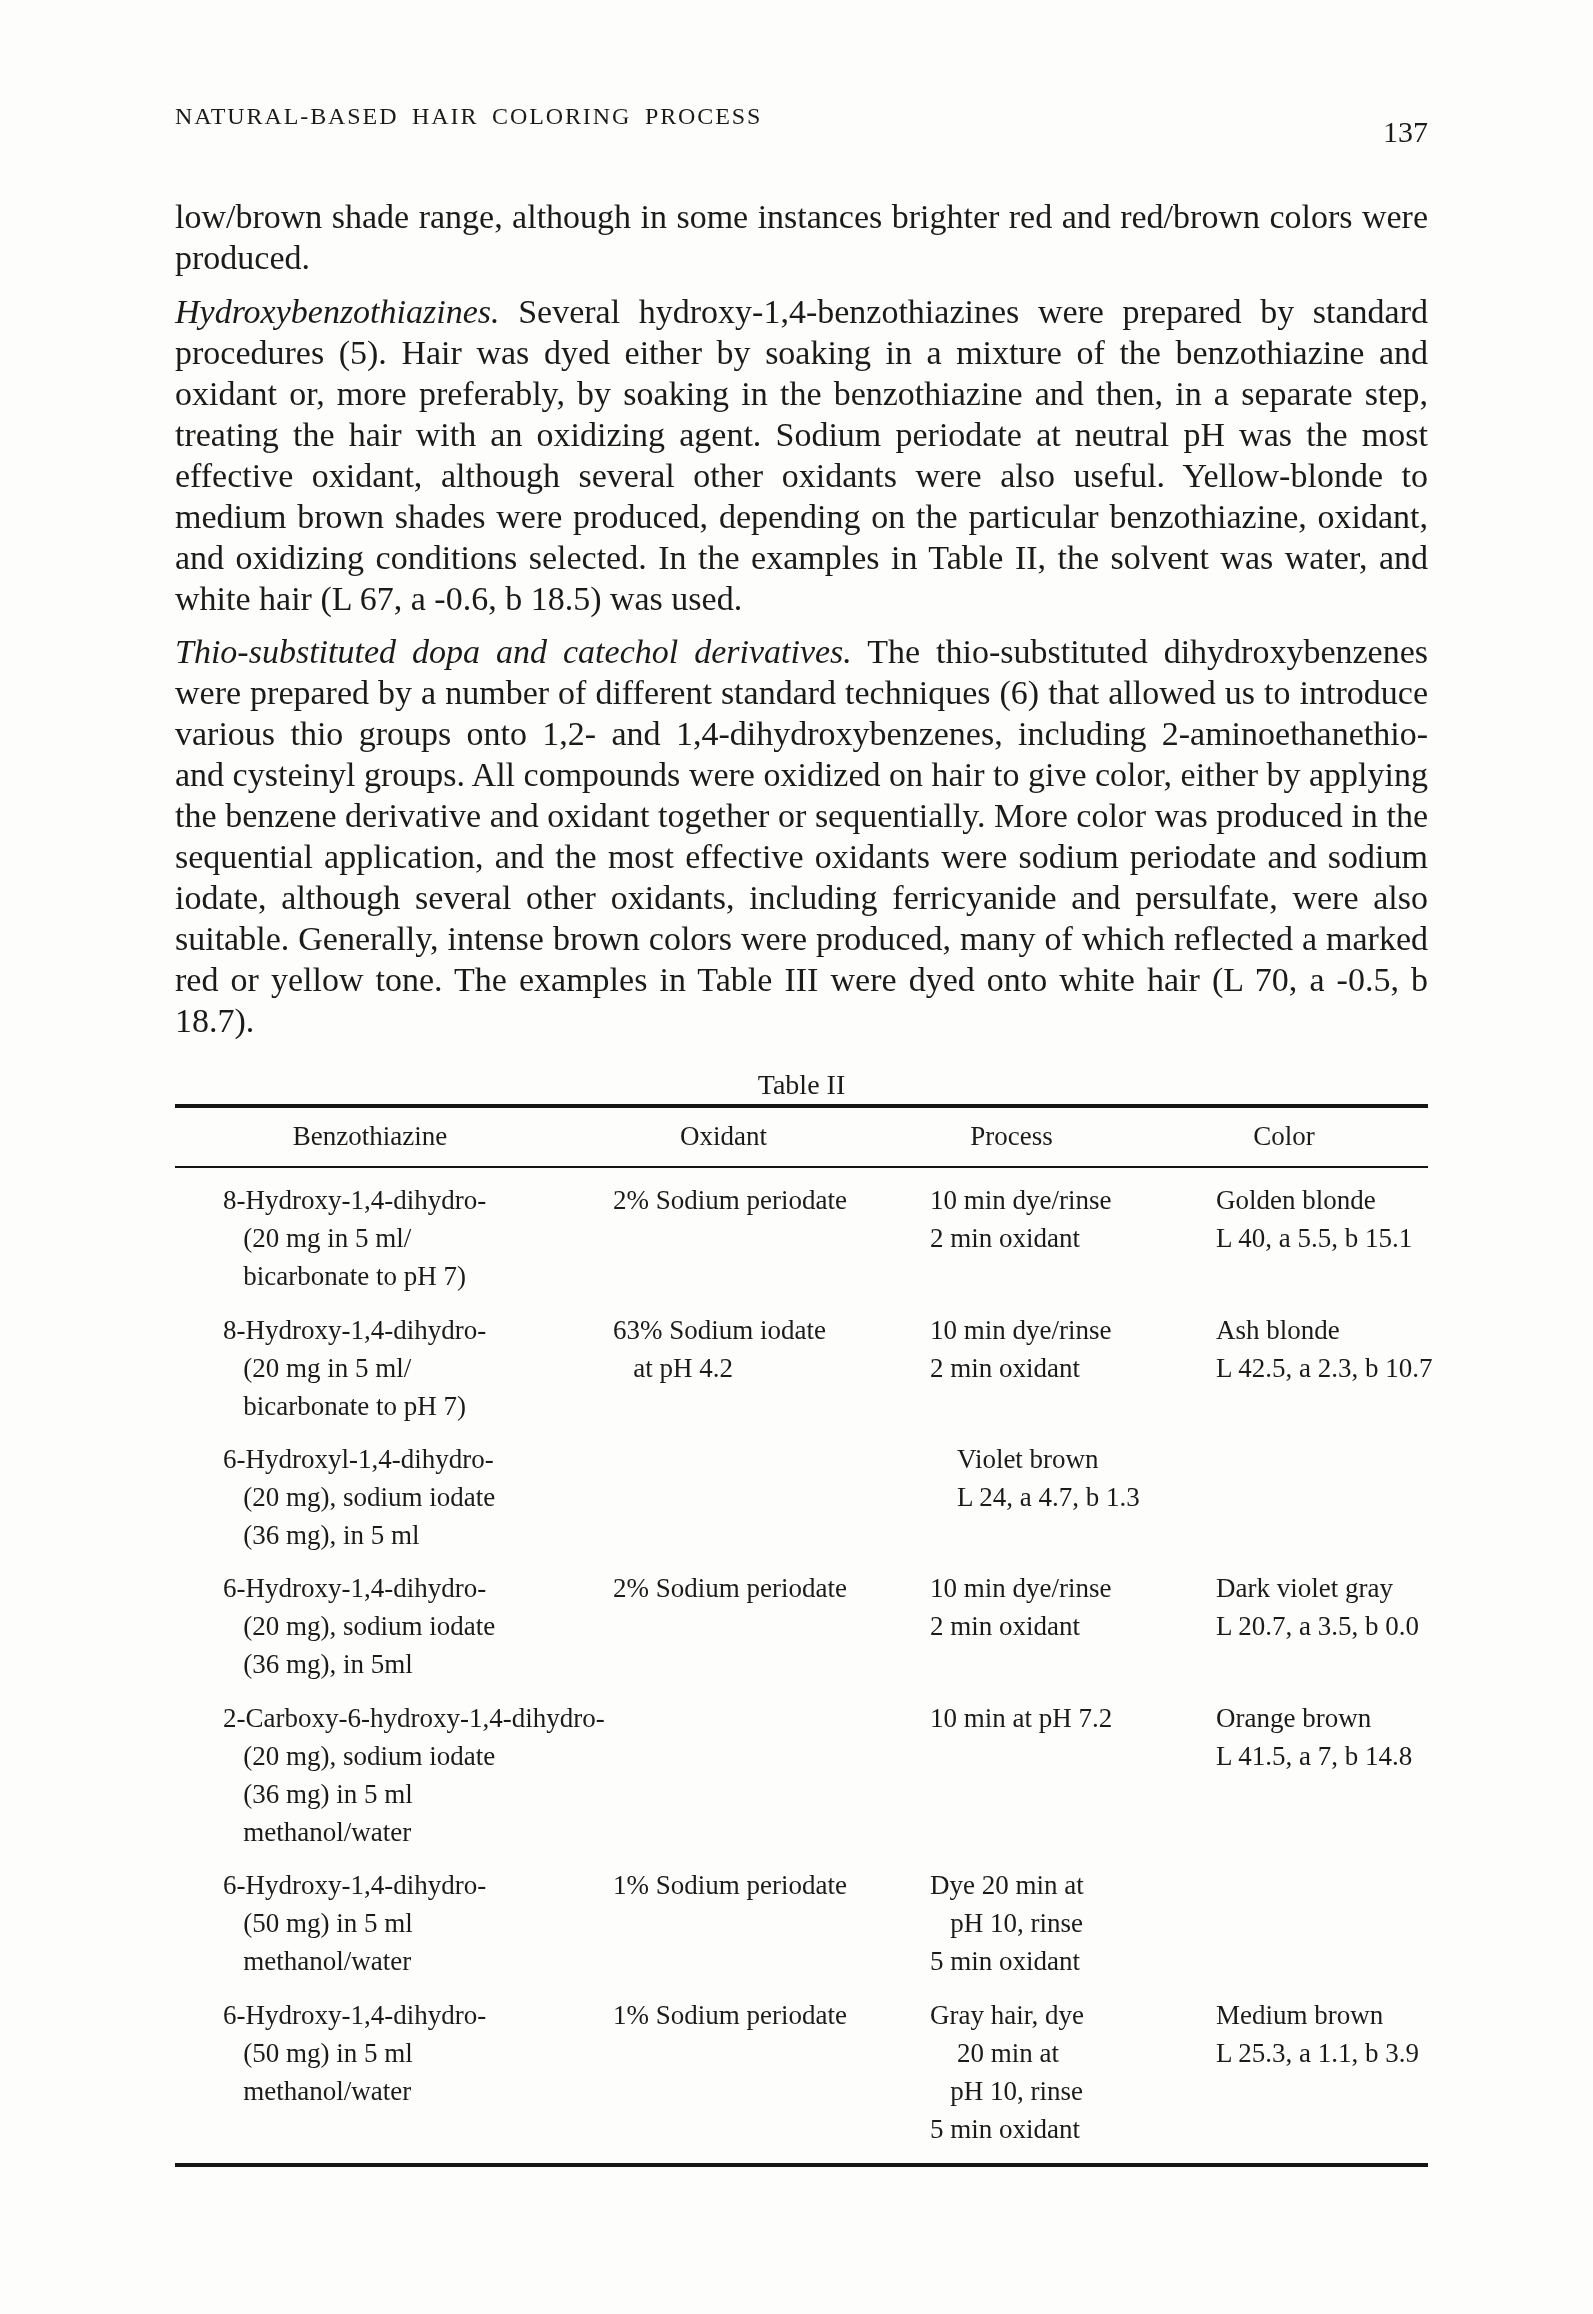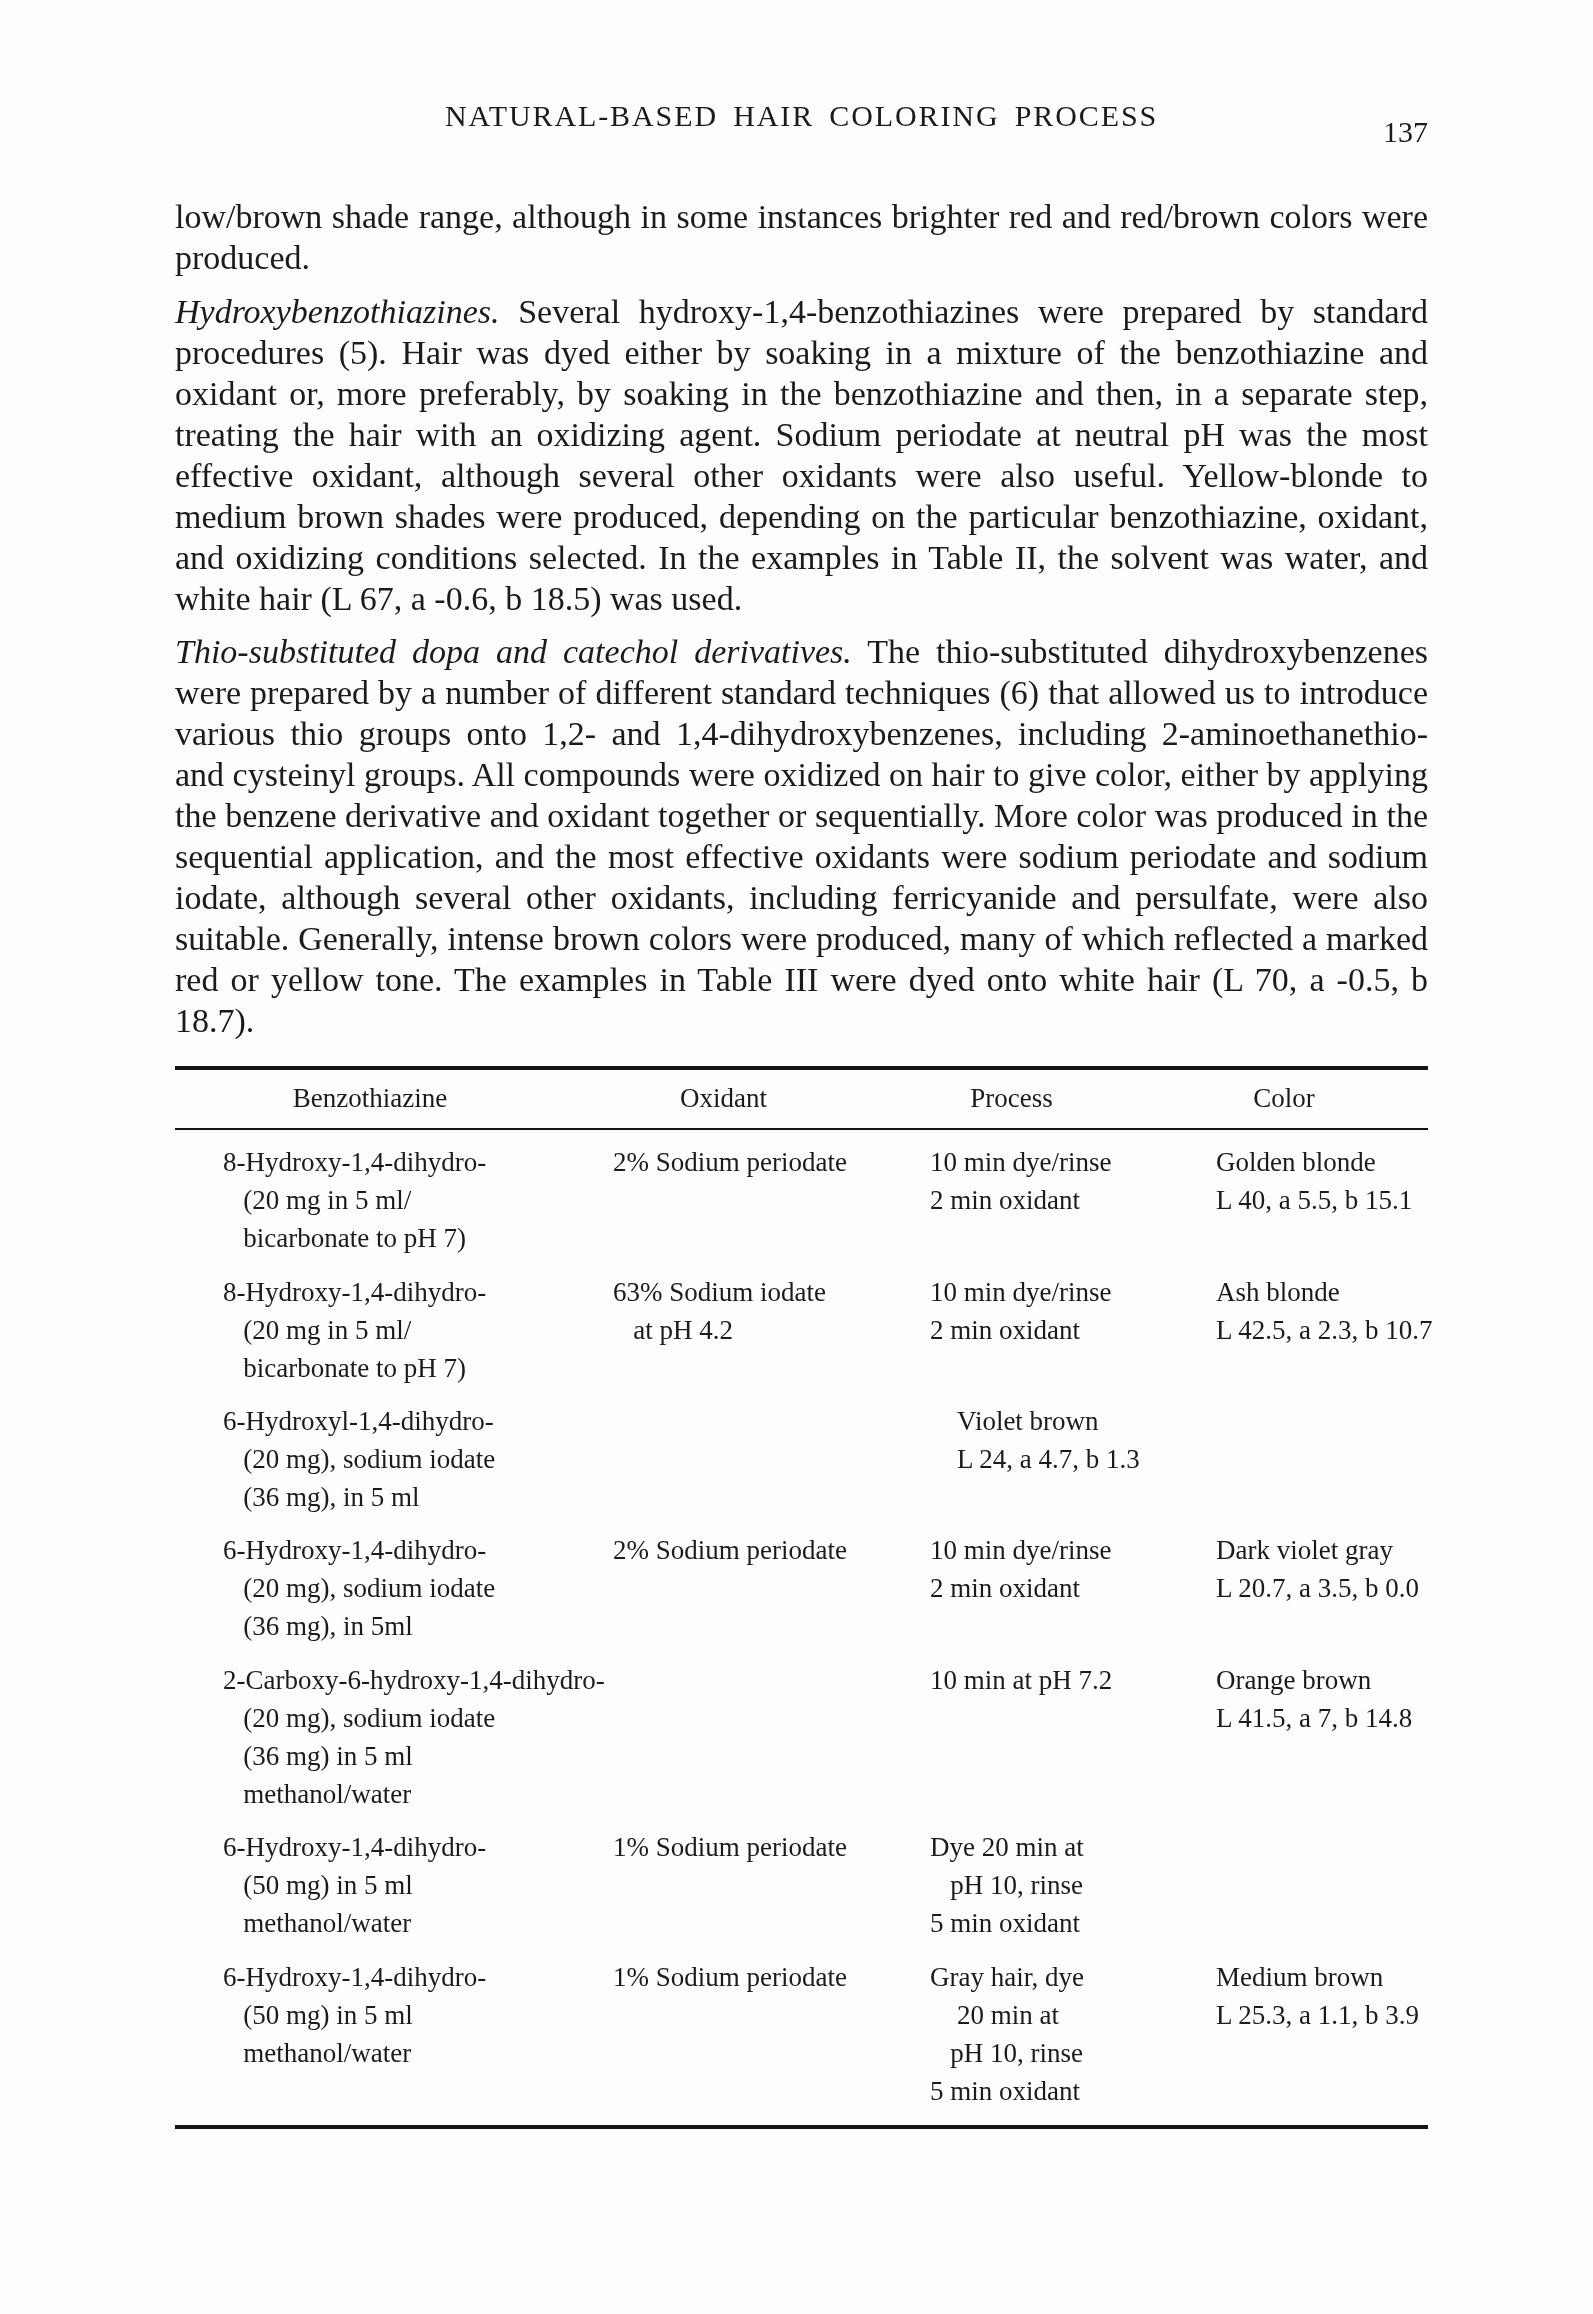--- a/index.html
+++ b/index.html
@@ -12,22 +12,21 @@
     font-family: "Liberation Serif", "DejaVu Serif", serif;
     overflow: hidden;
     box-sizing: border-box;
     padding-top: 96px;
   }
   .content { width: 1253px; margin-left: 175px; position: relative; }
 
   
   .running-head { position: relative; height: 40px; }
   .head-title {
-    text-align: center;
-    font-size: 30px;
+    font-size: 24px;
     letter-spacing: 1.9px;
     line-height: 40px;
     word-spacing: 5.8px;
   }
   .page-number {
     position: absolute; right: 0; top: 16px;
     font-size: 30px; line-height: 40px;
   }
 
   
@@ -84,20 +83,21 @@
 
     <main class="article-body">
       <p class="para"><span>low/brown shade range, although in some instances brighter red and red/brown colors were produced.</span></p>
 
       <p class="para"><span class="lead-italic">Hydroxybenzothiazines.</span> <span>Several hydroxy-1,4-benzothiazines were prepared by standard procedures (5). Hair was dyed either by soaking in a mixture of the benzothiazine and oxidant or, more preferably, by soaking in the benzothiazine and then, in a separate step, treating the hair with an oxidizing agent. Sodium periodate at neutral pH was the most effective oxidant, although several other oxidants were also useful. Yellow-blonde to medium brown shades were produced, depending on the particular benzothiazine, oxidant, and oxidizing conditions selected. In the examples in Table II, the solvent was water, and white hair (L 67, a -0.6, b 18.5) was used.</span></p>
 
       <p class="para"><span class="lead-italic">Thio-substituted dopa and catechol derivatives.</span> <span>The thio-substituted dihydroxybenzenes were prepared by a number of different standard techniques (6) that allowed us to introduce various thio groups onto 1,2- and 1,4-dihydroxybenzenes, including 2-aminoethanethio- and cysteinyl groups. All compounds were oxidized on hair to give color, either by applying the benzene derivative and oxidant together or sequentially. More color was produced in the sequential application, and the most effective oxidants were sodium periodate and sodium iodate, although several other oxidants, including ferricyanide and persulfate, were also suitable. Generally, intense brown colors were produced, many of which reflected a marked red or yellow tone. The examples in Table III were dyed onto white hair (L 70, a -0.5, b 18.7).</span></p>
     </main>
 
     <section class="table-block">
+      <div class="table-title">Table II</div>
 
       <hr class="rule-top">
 
       <div class="thead grid">
         <div class="hcell">Benzothiazine</div>
         <div class="hcell">Oxidant</div>
         <div class="hcell">Process</div>
         <div class="hcell">Color</div>
       </div>
 

